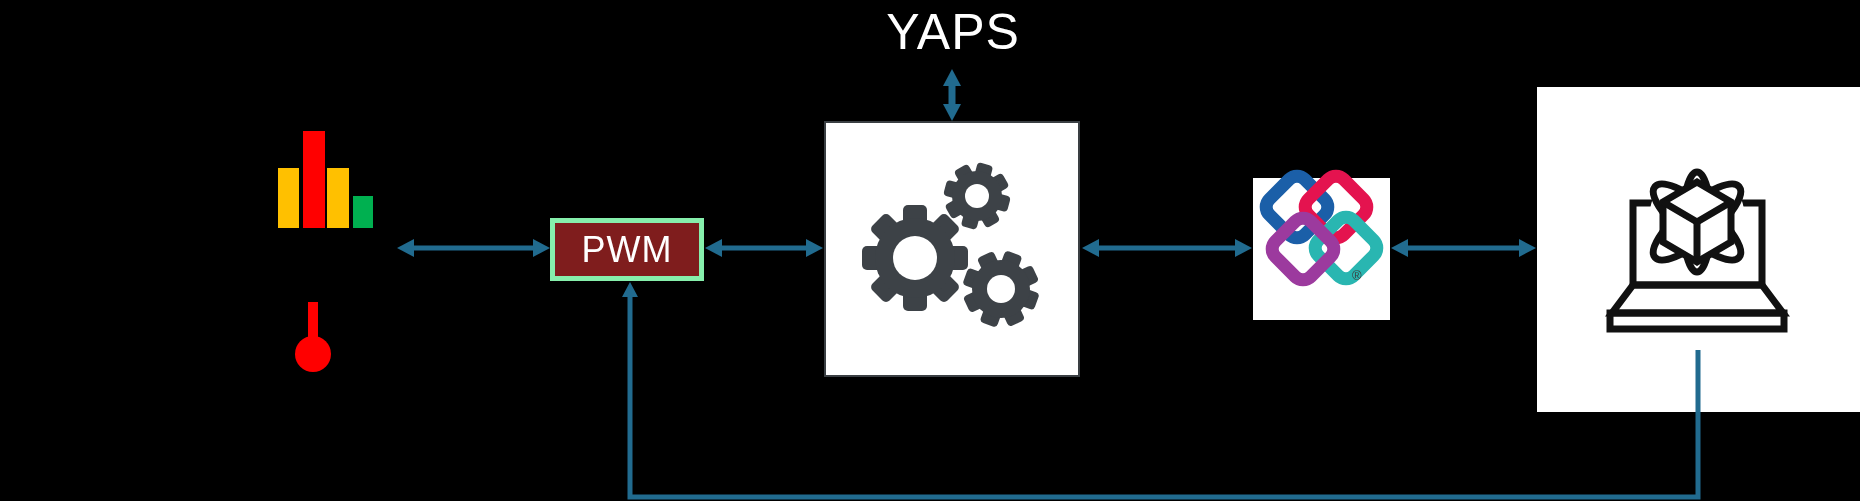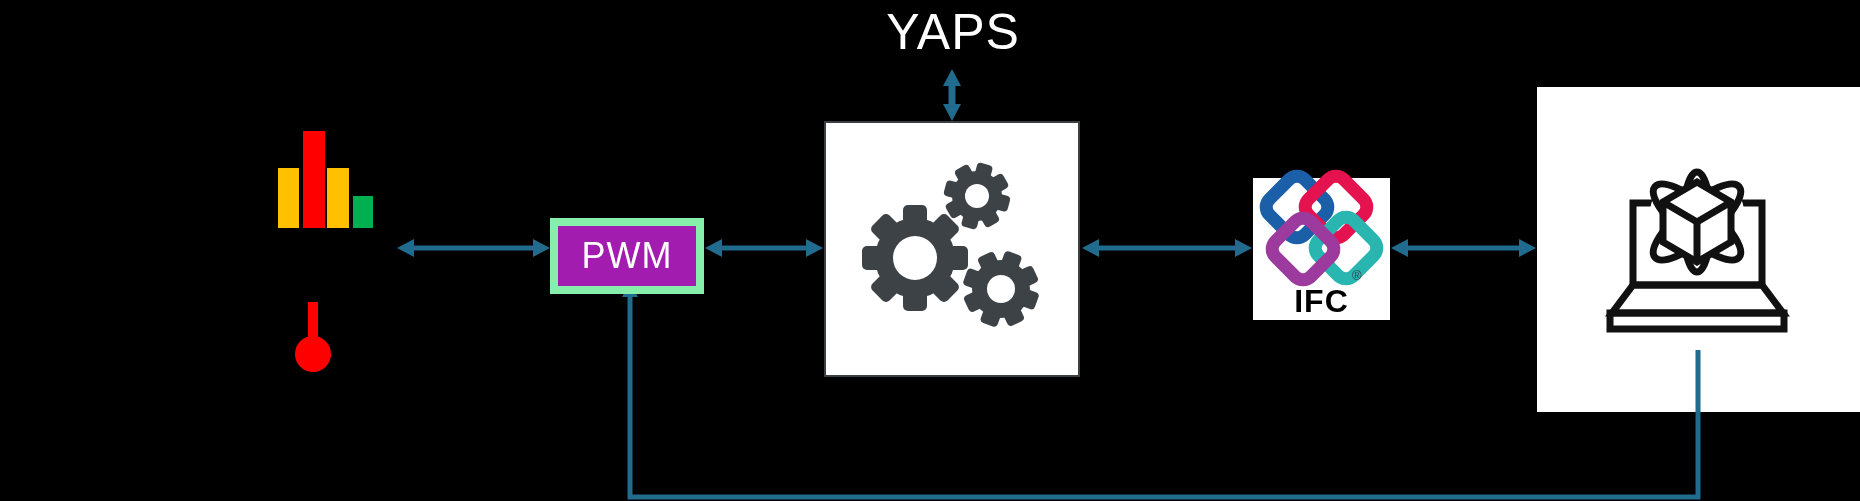--- a/index.html
+++ b/index.html
@@ -5,22 +5,22 @@
   html,body{margin:0;padding:0;background:#000;}
   #stage{
     position:relative;width:1860px;height:501px;background:#000;
     overflow:hidden;font-family:"Liberation Sans",sans-serif;
   }
   .box{position:absolute;background:#fff;}
   #gears-box{left:824px;top:121px;width:256px;height:256px;border:2px solid #3a3f43;box-sizing:border-box;}
   #ifc-box{left:1253px;top:178px;width:137px;height:142px;}
   #viewer-box{left:1537px;top:87px;width:323px;height:325px;}
   #pwm-box{
-    position:absolute;left:550px;top:218px;width:154px;height:76px;
-    background:#a21caf;border:8px solid #86efac;box-sizing:border-box;
+    position:absolute;left:550px;top:218px;width:154px;height:63px;
+    background:#7f1d1d;border:5px solid #86efac;box-sizing:border-box;
     display:flex;align-items:center;justify-content:center;
     color:#fff;font-size:36px;letter-spacing:1px;
   }
   #yaps-label{
     position:absolute;left:870px;top:10px;width:166px;height:44px;
     color:#fff;font-size:50px;text-align:center;line-height:44px;letter-spacing:1px;
   }
   #ifc-label{
     position:absolute;left:1253px;top:284px;width:137px;height:34px;
     color:#000;font-size:32px;font-weight:bold;text-align:center;line-height:34px;letter-spacing:1px;
@@ -149,16 +149,15 @@
 
       <polygon points="1633,285 1762,285 1783,313 1612,313"></polygon>
       <rect x="1610" y="313" width="174" height="16"></rect>
     </g>
   </svg>
 
   <div id="yaps-label">YAPS</div>
   <div id="pwm-box">
     <span>PWM</span>
   </div>
-  <div id="ifc-label">IFC</div>
   <div id="ifc-reg">®</div>
 
 </div>
 
 </body></html>

